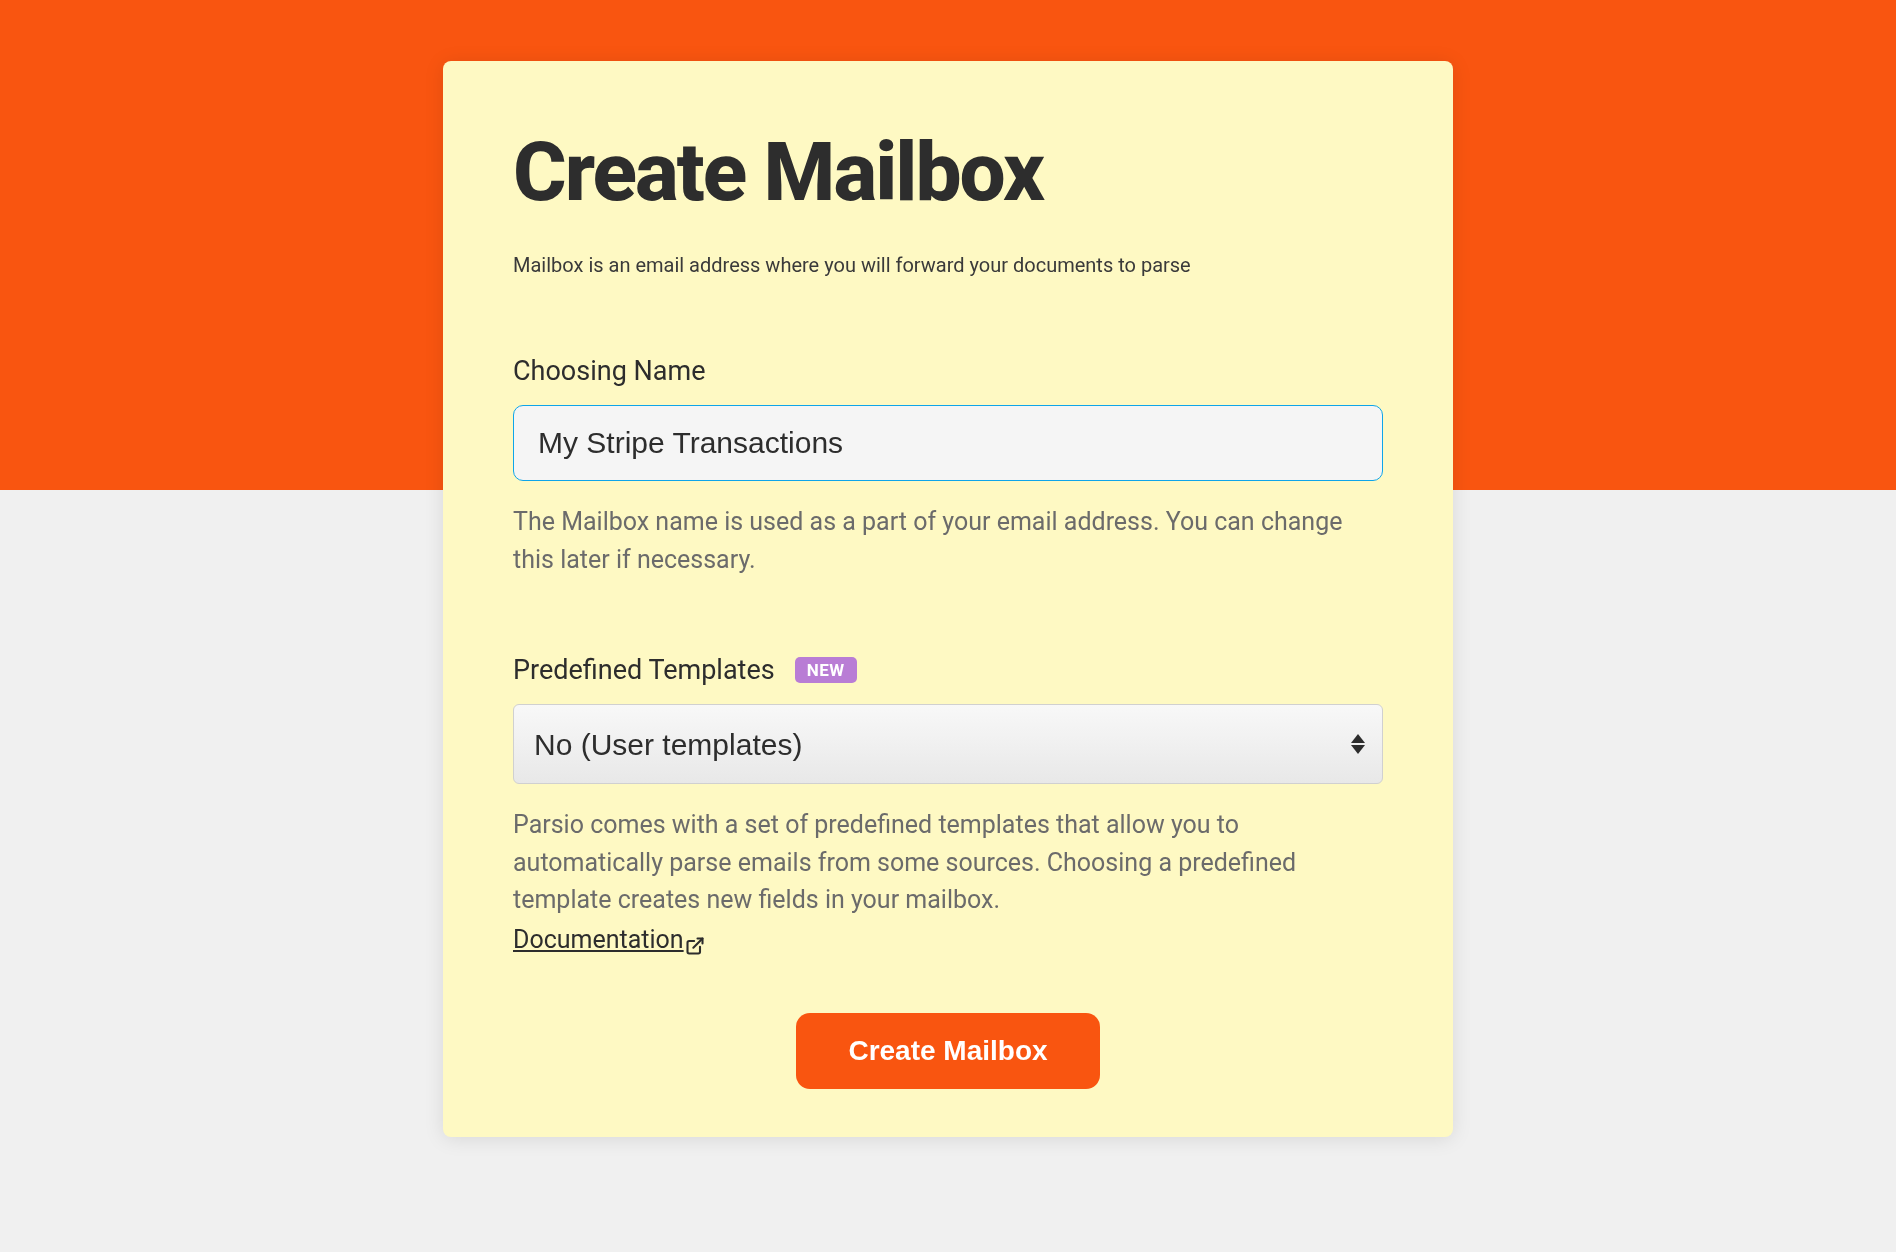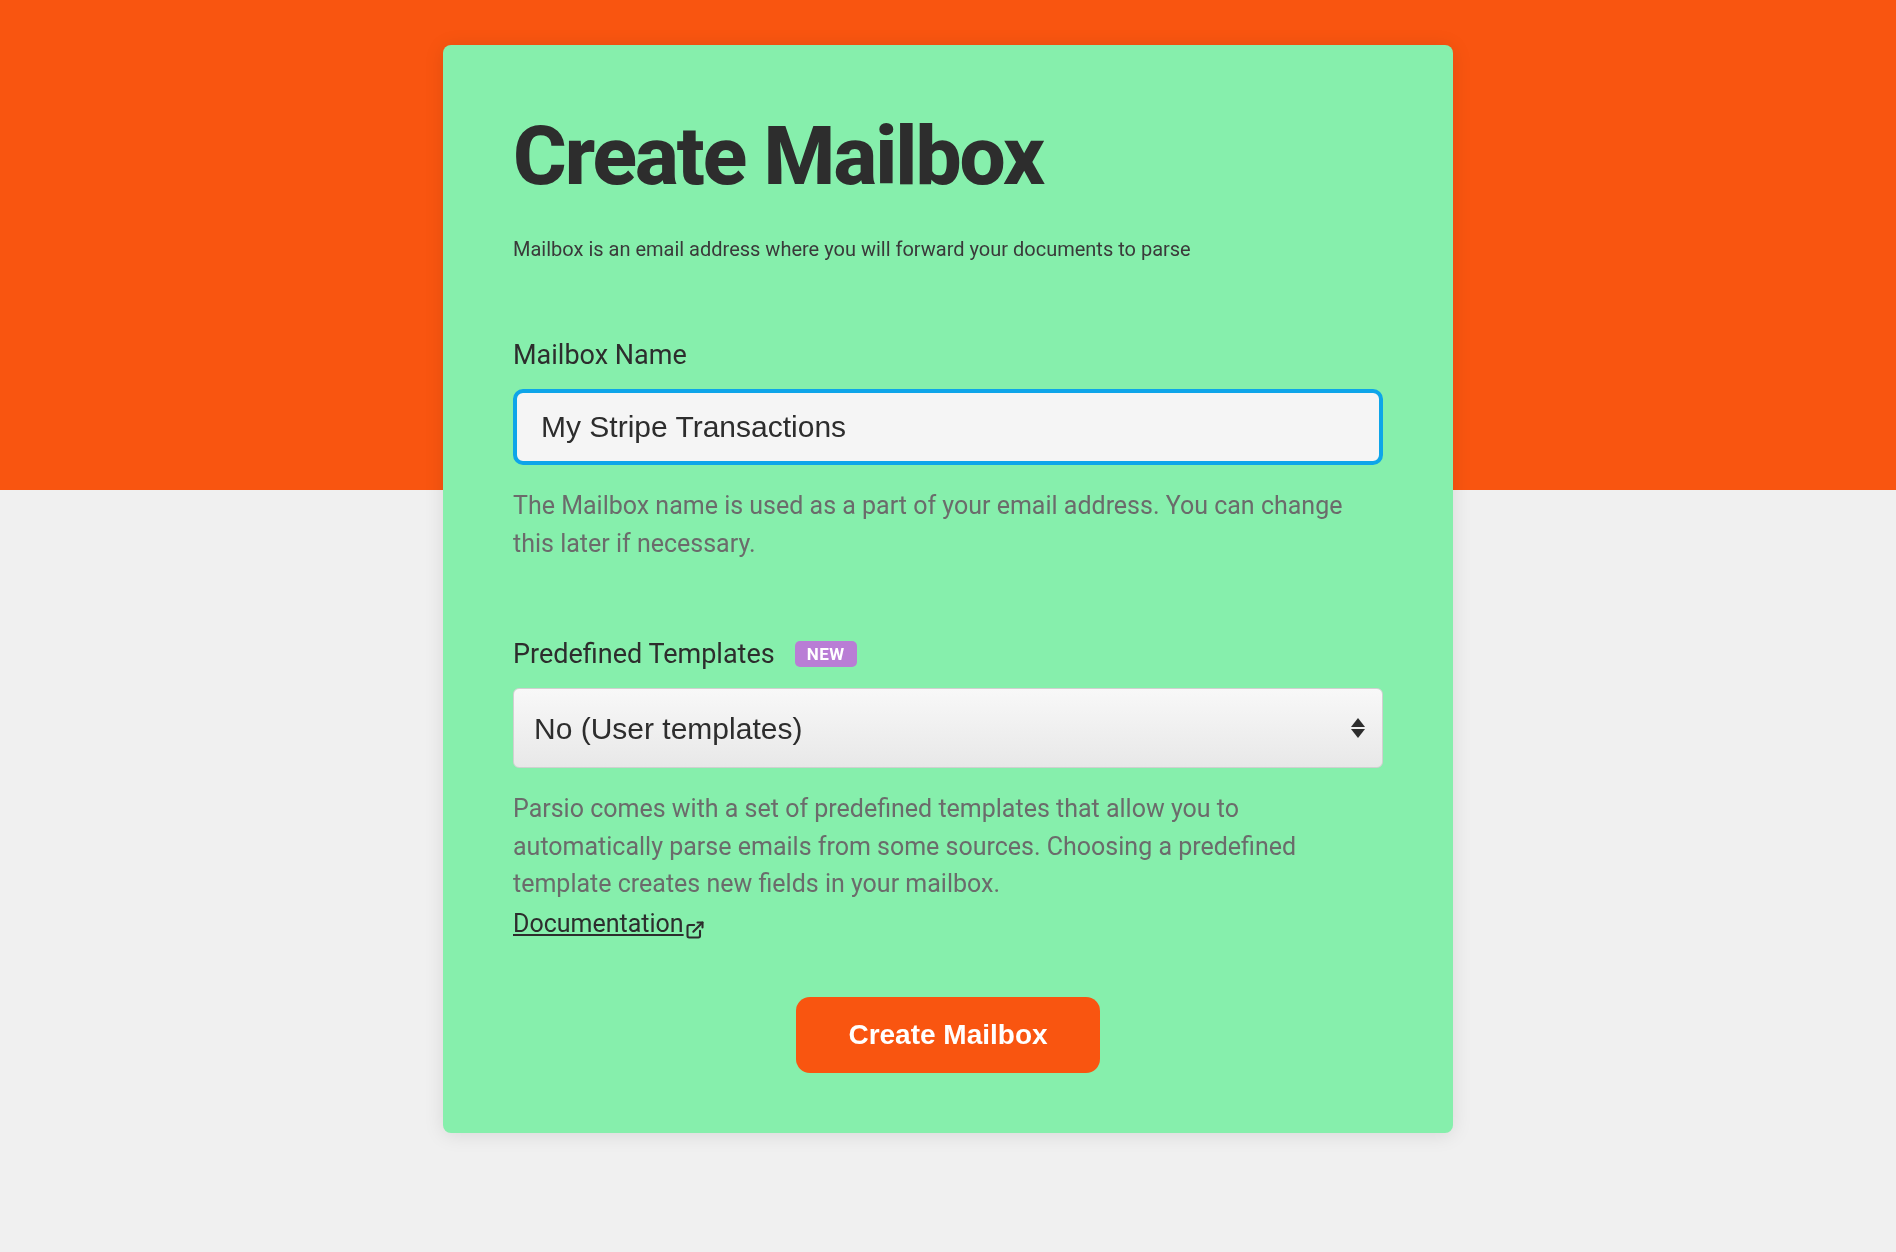--- a/index.html
+++ b/index.html
@@ -21,27 +21,27 @@
       position: absolute;
       top: 0;
       left: 0;
       right: 0;
       height: 490px;
       background: #f95510;
     }
     
     .modal-card {
       position: absolute;
-      top: 45px;
+      top: 61px;
       left: 50%;
       transform: translateX(-50%);
       width: 1010px;
-      background: #86efac;
+      background: #fef9c3;
       border-radius: 8px;
-      padding: 70px 70px 60px 70px;
+      padding: 70px 70px 48px 70px;
       box-shadow: 0 2px 20px rgba(0,0,0,0.1);
     }
     
     .modal-title {
       font-size: 82px;
       font-weight: 800;
       color: #2d2d2d;
       letter-spacing: -2px;
       line-height: 1;
       margin-bottom: 38px;
@@ -75,21 +75,21 @@
       text-align: center;
     }
     
     .text-input {
       width: 100%;
       height: 76px;
       padding: 0 24px;
       font-size: 30px;
       color: #2d2d2d;
       background: #f5f5f5;
-      border: 4px solid #0ea5e9;
+      border: 1px solid #0ea5e9;
       border-radius: 10px;
       outline: none;
     }
     
     .help-text {
       font-size: 25px;
       color: #6b6b6b;
       line-height: 1.5;
       margin-top: 22px;
       margin-bottom: 76px;
@@ -200,21 +200,21 @@
 
 <div class="orange-banner"></div>
 
 <div class="modal-card">
   
   <h1 class="modal-title">Create Mailbox</h1>
   
   <p class="modal-subtitle">Mailbox is an email address where you will forward your documents to parse</p>
   
   <div class="form-label">
-    <span>Mailbox Name</span>
+    <span>Choosing Name</span>
   </div>
   
   <input type="text" class="text-input" value="My Stripe Transactions" style="">
   
   <p class="help-text">The Mailbox name is used as a part of your email address. You can change this later if necessary.</p>
   
   <div class="form-label">
     <span>Predefined Templates</span>
     <span class="badge-new">NEW</span>
   </div>

